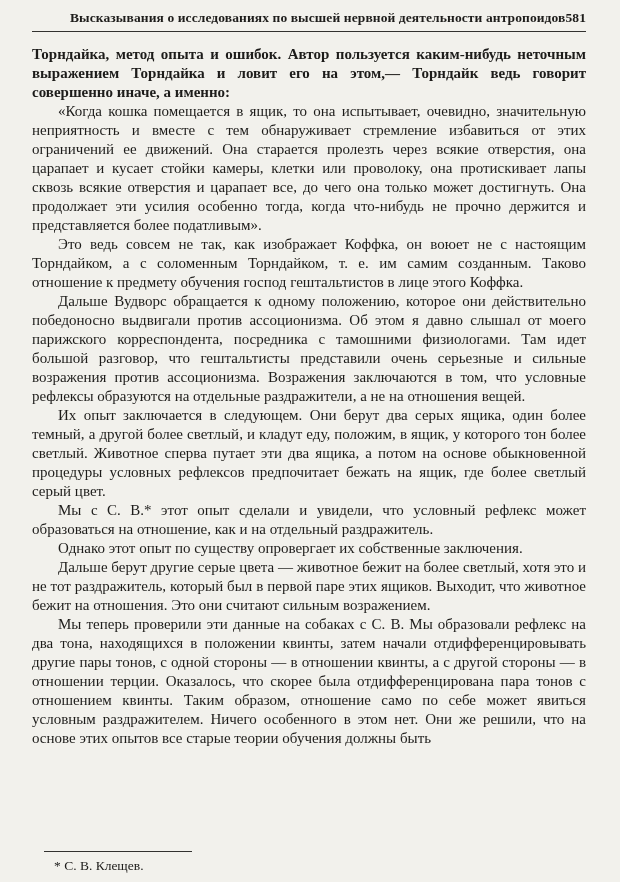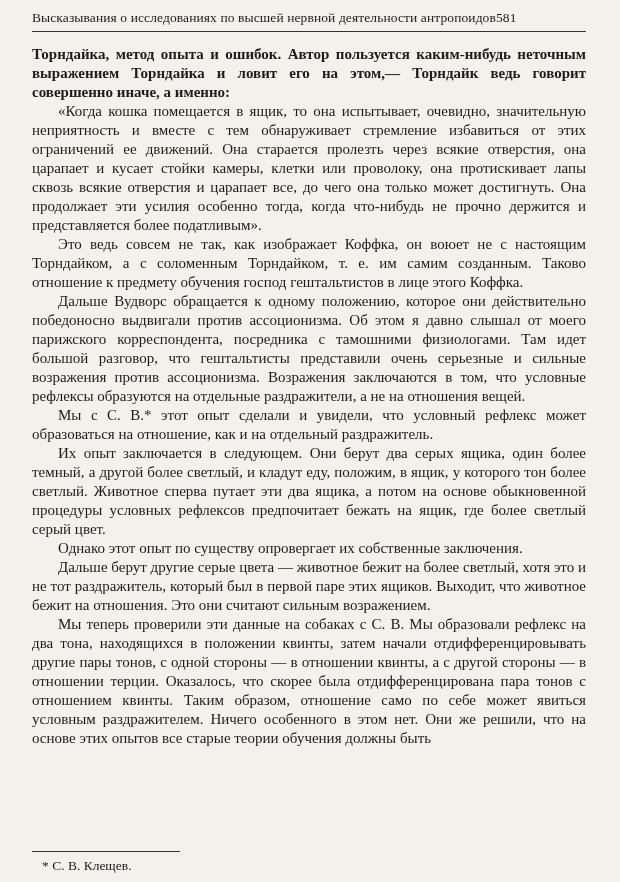--- a/index.html
+++ b/index.html
@@ -17,23 +17,23 @@
   }
   .page {
     position: relative;
     width: 100%;
     height: 100%;
     padding: 8px 34px 0 32px;
     box-sizing: border-box;
   }
   .running-head {
     display: flex;
-    justify-content: flex-start;
+    justify-content: flex-end;
     align-items: baseline;
-    font-weight: normal;
+    font-weight: bold;
     font-size: 13.5px;
     letter-spacing: 0.1px;
     padding: 2px 0 5px 0;
     border-bottom: 1.5px solid #33322f;
   }
   .running-head .head-title {
     white-space: nowrap;
   }
   .running-head .page-num {
   }
@@ -47,21 +47,21 @@
   .body-text p {
     margin: 0;
     text-indent: 26px;
   }
   .body-text p.no-indent {
     text-indent: 0;
     font-weight: bold;
   }
   .footnote-area {
     position: absolute;
-    left: 32px;
+    left: 44px;
     right: 34px;
     bottom: 8px;
   }
   .footnote-rule {
     width: 148px;
     height: 0;
     border-top: 1px solid #33322f;
     margin-bottom: 5px;
   }
   .footnote-text {
@@ -79,22 +79,22 @@
   <div class="running-head">
     <span class="head-title">Высказывания о исследованиях по высшей нервной деятельности антропоидов</span>
     <span class="page-num">581</span>
   </div>
 
   <div class="body-text">
     <p class="no-indent">Торндайка, метод опыта и ошибок. Автор пользуется каким-нибудь неточным выражением Торндайка и ловит его на этом,— Торндайк ведь говорит совершенно иначе, а именно:</p>
     <p>«Когда кошка помещается в ящик, то она испытывает, очевидно, значительную неприятность и вместе с тем обнаруживает стремление избавиться от этих ограничений ее движений. Она старается пролезть через всякие отверстия, она царапает и кусает стойки камеры, клетки или проволоку, она протискивает лапы сквозь всякие отверстия и царапает все, до чего она только может достигнуть. Она продолжает эти усилия особенно тогда, когда что-нибудь не прочно держится и представляется более податливым».</p>
     <p>Это ведь совсем не так, как изображает Коффка, он воюет не с настоящим Торндайком, а с соломенным Торндайком, т. е. им самим созданным. Таково отношение к предмету обучения господ гештальтистов в лице этого Коффка.</p>
     <p>Дальше Вудворс обращается к одному положению, которое они действительно победоносно выдвигали против ассоционизма. Об этом я давно слышал от моего парижского корреспондента, посредника с тамошними физиологами. Там идет большой разговор, что гештальтисты представили очень серьезные и сильные возражения против ассоционизма. Возражения заключаются в том, что условные рефлексы образуются на отдельные раздражители, а не на отношения вещей.</p>
+    <p>Их опыт заключается в следующем. Они берут два серых ящика, один более темный, а другой более светлый, и кладут еду, положим, в ящик, у которого тон более светлый. Животное сперва путает эти два ящика, а потом на основе обыкновенной процедуры условных рефлексов предпочитает бежать на ящик, где более светлый серый цвет.</p>
     <p>Мы с С. В.* этот опыт сделали и увидели, что условный рефлекс может образоваться на отношение, как и на отдельный раздражитель.</p>
-    <p>Их опыт заключается в следующем. Они берут два серых ящика, один более темный, а другой более светлый, и кладут еду, положим, в ящик, у которого тон более светлый. Животное сперва путает эти два ящика, а потом на основе обыкновенной процедуры условных рефлексов предпочитает бежать на ящик, где более светлый серый цвет.</p>
     <p>Однако этот опыт по существу опровергает их собственные заключения.</p>
     <p>Дальше берут другие серые цвета — животное бежит на более светлый, хотя это и не тот раздражитель, который был в первой паре этих ящиков. Выходит, что животное бежит на отношения. Это они считают сильным возражением.</p>
     <p>Мы теперь проверили эти данные на собаках с С. В. Мы образовали рефлекс на два тона, находящихся в положении квинты, затем начали отдифференцировывать другие пары тонов, с одной стороны — в отношении квинты, а с другой стороны — в отношении терции. Оказалось, что скорее была отдифференцирована пара тонов с отношением квинты. Таким образом, отношение само по себе может явиться условным раздражителем. Ничего особенного в этом нет. Они же решили, что на основе этих опытов все старые теории обучения должны быть</p>
   </div>
 
   <div class="footnote-area">
     <div class="footnote-rule"></div>
     <p class="footnote-text">* С. В. Клещев.</p>
   </div>
 

